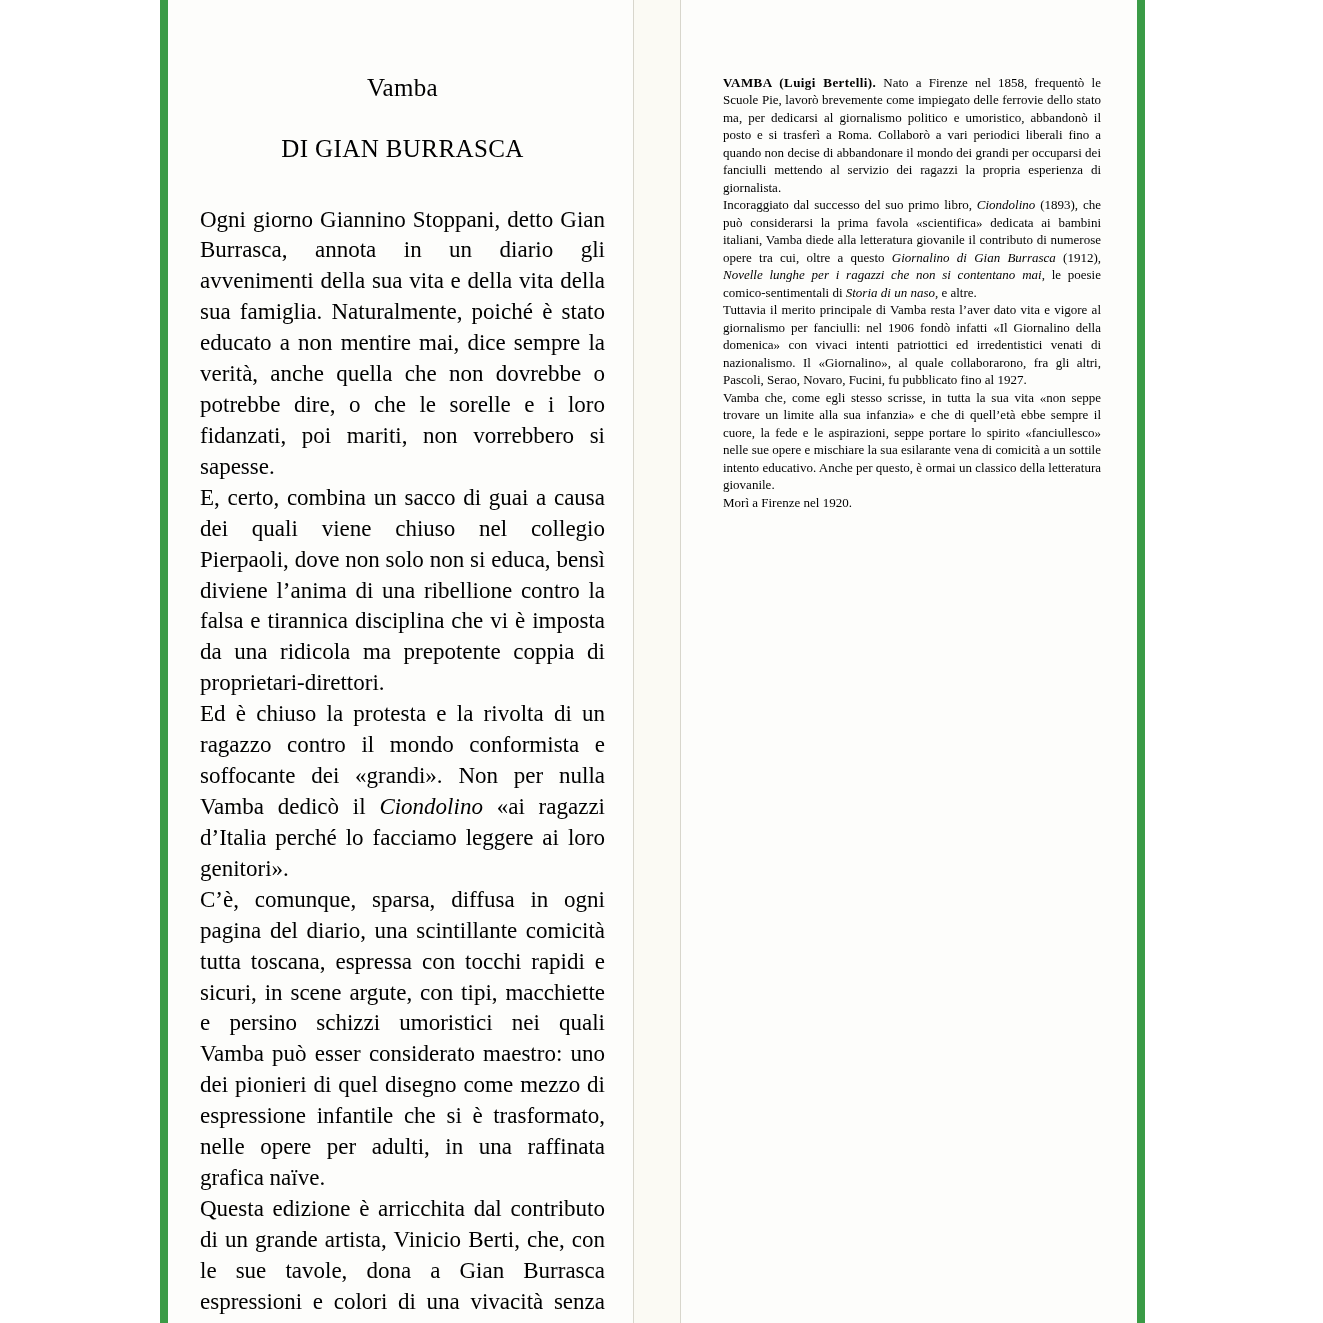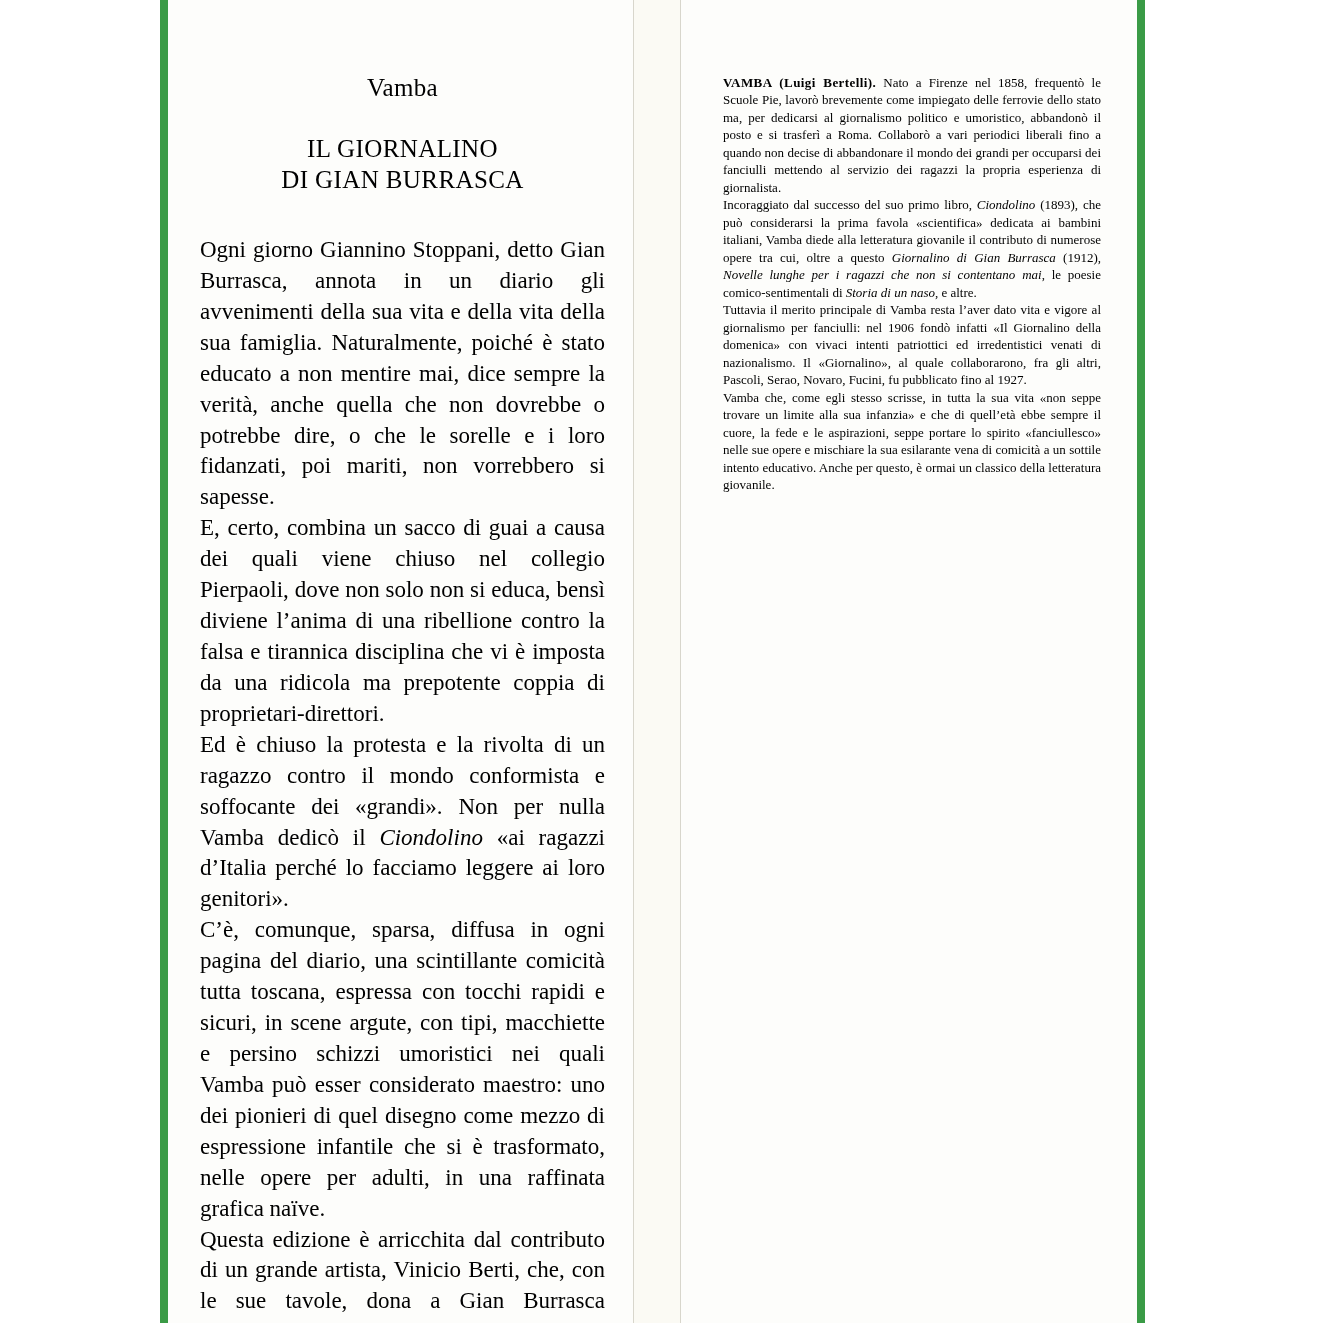--- a/index.html
+++ b/index.html
@@ -136,35 +136,35 @@
   <div class="green-left"></div>
   <div class="green-right"></div>
 
   <div class="gutter"></div>
 
   <div class="panel panel-left">
 
     <div class="author-name">Vamba</div>
 
     <div class="book-title">
-      <span class="line">IL GIORNALINO</span>
       <span class="line">DI GIAN BURRASCA</span>
     </div>
 
     <div class="blurb">
       <p>Ogni giorno Giannino Stoppani, detto Gian Burrasca, annota in un diario gli avvenimenti della sua vita e della vita della sua famiglia. Naturalmente, poiché è stato educato a non mentire mai, dice sempre la verità, anche quella che non dovrebbe o potrebbe dire, o che le sorelle e i loro fidanzati, poi mariti, non vorrebbero si sapesse.</p>
       <p>E, certo, combina un sacco di guai a causa dei quali viene chiuso nel collegio Pierpaoli, dove non solo non si educa, bensì diviene l’anima di una ribellione contro la falsa e tirannica disciplina che vi è imposta da una ridicola ma prepotente coppia di proprietari-direttori.</p>
       <p><span>Ed è chiuso la protesta e la rivolta di un ragazzo contro il mondo conformista e soffocante dei «grandi». Non per nulla Vamba dedicò il </span><em>Ciondolino</em><span> «ai ragazzi d’Italia perché lo facciamo leggere ai loro genitori».</span></p>
       <p>C’è, comunque, sparsa, diffusa in ogni pagina del diario, una scintillante comicità tutta toscana, espressa con tocchi rapidi e sicuri, in scene argute, con tipi, macchiette e persino schizzi umoristici nei quali Vamba può esser considerato maestro: uno dei pionieri di quel disegno come mezzo di espressione infantile che si è trasformato, nelle opere per adulti, in una raffinata grafica naïve.</p>
       <p>Questa edizione è arricchita dal contributo di un grande artista, Vinicio Berti, che, con le sue tavole, dona a Gian Burrasca espressioni e colori di una vivacità senza tempo.</p>
     </div>
   </div>
 
   <div class="panel panel-right">
     <div class="bio">
       <p><span class="lead-name">VAMBA (Luigi Bertelli).</span><span> Nato a Firenze nel 1858, frequentò le Scuole Pie, lavorò brevemente come impiegato delle ferrovie dello stato ma, per dedicarsi al giornalismo politico e umoristico, abbandonò il posto e si trasferì a Roma. Collaborò a vari periodici liberali fino a quando non decise di abbandonare il mondo dei grandi per occuparsi dei fanciulli mettendo al servizio dei ragazzi la propria esperienza di giornalista.</span></p>
       <p><span>Incoraggiato dal successo del suo primo libro, </span><em>Ciondolino</em><span> (1893), che può considerarsi la prima favola «scientifica» dedicata ai bambini italiani, Vamba diede alla letteratura giovanile il contributo di numerose opere tra cui, oltre a questo </span><em>Giornalino di Gian Burrasca</em><span> (1912), </span><em>Novelle lunghe per i ragazzi che non si contentano mai</em><span>, le poesie comico-sentimentali di </span><em>Storia di un naso</em><span>, e altre.</span></p>
       <p>Tuttavia il merito principale di Vamba resta l’aver dato vita e vigore al giornalismo per fanciulli: nel 1906 fondò infatti «Il Giornalino della domenica» con vivaci intenti patriottici ed irredentistici venati di nazionalismo. Il «Giornalino», al quale collaborarono, fra gli altri, Pascoli, Serao, Novaro, Fucini, fu pubblicato fino al 1927.</p>
       <p>Vamba che, come egli stesso scrisse, in tutta la sua vita «non seppe trovare un limite alla sua infanzia» e che di quell’età ebbe sempre il cuore, la fede e le aspirazioni, seppe portare lo spirito «fanciullesco» nelle sue opere e mischiare la sua esilarante vena di comicità a un sottile intento educativo. Anche per questo, è ormai un classico della letteratura giovanile.</p>
+      <p>Morì a Firenze nel 1920.</p>
     </div>
   </div>
 
 </div>
 
 </body></html>

